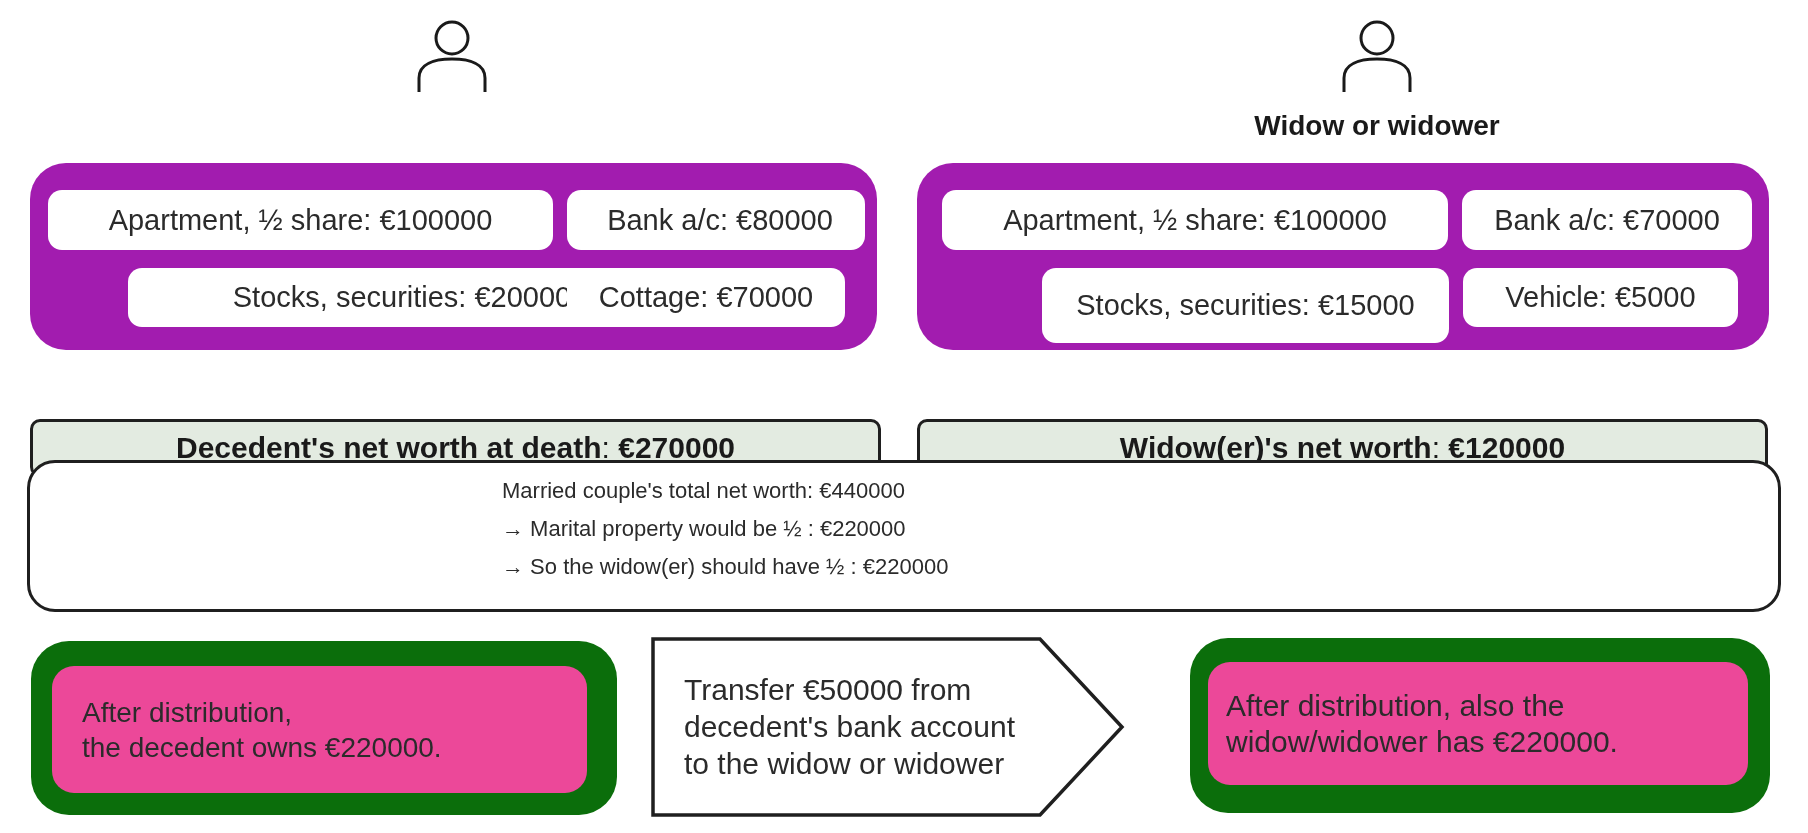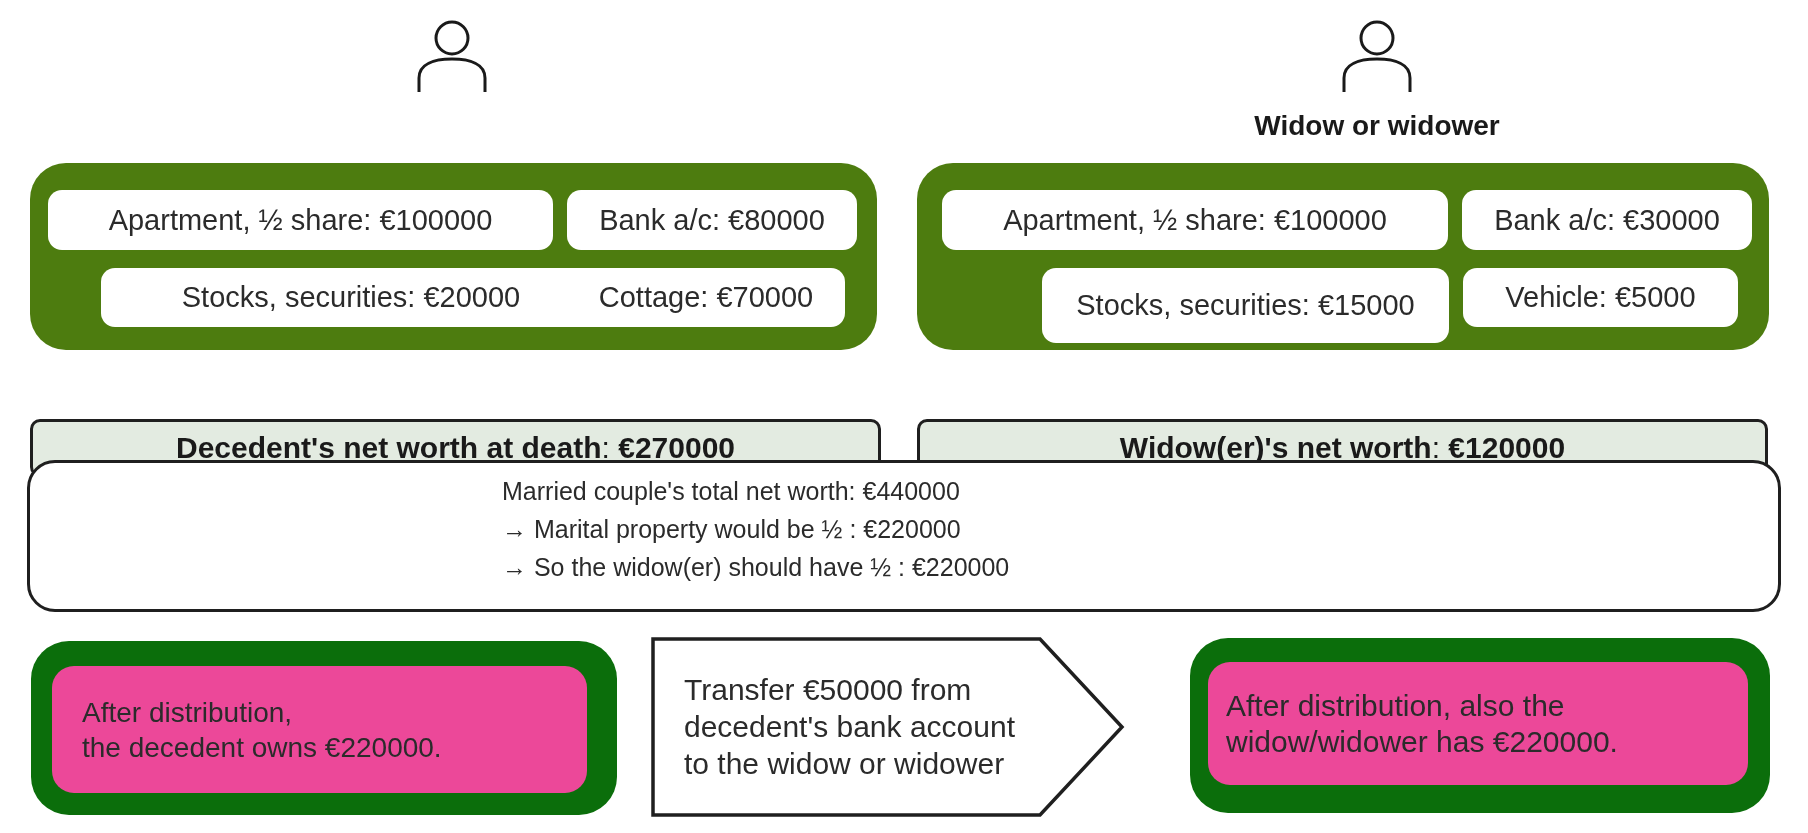--- a/index.html
+++ b/index.html
@@ -22,21 +22,21 @@
     font-weight: bold;
     color: #1a1a1a;
     text-align: center;
   }
 
   
   .green-box {
     position: absolute;
     top: 163px;
     height: 187px;
-    background: #4d7c0f;
+    background: #a21caf;
     border-radius: 36px;
   }
   .asset-card {
     position: absolute;
     background: #ffffff;
     border-radius: 14px;
     display: flex;
     align-items: center;
     justify-content: center;
     font-size: 29px;
@@ -68,21 +68,21 @@
     position: absolute;
     left: 27px; top: 460px;
     width: 1748px; height: 146px;
     background: #ffffff;
     border: 3px solid #1f1f1f;
     border-radius: 28px;
   }
   .summary-text {
     position: absolute;
     left: 502px; top: 472px;
-    font-size: 25px;
+    font-size: 22px;
     line-height: 38px;
     white-space: pre-line;
     color: #2b2b2b;
   }
 
   
   .outcome-box {
     position: absolute;
     background: #0b6e0b;
     border-radius: 38px;
@@ -121,28 +121,28 @@
   </svg>
 
   <svg class="abs" style="left:1337px; top:16px;" width="80" height="80" viewBox="0 0 80 80">
     <circle cx="40" cy="22" r="16" fill="none" stroke="#1a1a1a" stroke-width="3"></circle>
     <path d="M 7 76 L 7 62 C 7 48 22 43 40 43 C 58 43 73 48 73 62 L 73 76" fill="none" stroke="#1a1a1a" stroke-width="3"></path>
   </svg>
   <div class="person-label" style="left:1227px; width:300px;">Widow or widower</div>
 
   <div class="green-box" style="left:30px; width:847px;">
     <div class="asset-card" style="left:18px;  top:27px;  width:505px; height:60px;">Apartment, ½ share: €100000</div>
-    <div class="asset-card" style="left:537px; top:27px;  width:290px; height:60px;">Bank a/c: €80000</div>
-    <div class="asset-card" style="left:71px;  top:105px; width:500px; height:59px;">Stocks, securities: €20000</div>
+    <div class="asset-card" style="left:537px; top:27px;  width:290px; height:60px;padding-left:8px;">Bank a/c: €80000</div>
+    <div class="asset-card" style="left:98px;  top:105px; width:500px; height:59px;padding-left:24px;">Stocks, securities: €20000</div>
     <div class="asset-card" style="left:537px; top:105px; width:278px; height:59px;">Cottage: €70000</div>
   </div>
 
   <div class="green-box" style="left:917px; width:852px;">
     <div class="asset-card" style="left:25px;  top:27px;  width:506px; height:60px;">Apartment, ½ share: €100000</div>
-    <div class="asset-card" style="left:545px; top:27px;  width:290px; height:60px;">Bank a/c: €30000</div>
+    <div class="asset-card" style="left:545px; top:27px;  width:290px; height:60px;">Bank a/c: €70000</div>
     <div class="asset-card" style="left:125px; top:105px; width:407px; height:75px;">Stocks, securities: €15000</div>
     <div class="asset-card" style="left:546px; top:105px; width:275px; height:59px;">Vehicle: €5000</div>
   </div>
 
   <div class="networth-bar" style="left:30px;">
     <span class="b">Decedent's net worth at death</span><span>: </span><span class="b">€270000</span>
   </div>
   <div class="networth-bar" style="left:917px;">
     <span class="b">Widow(er)'s net worth</span><span>: </span><span class="b">€120000</span>
   </div>

